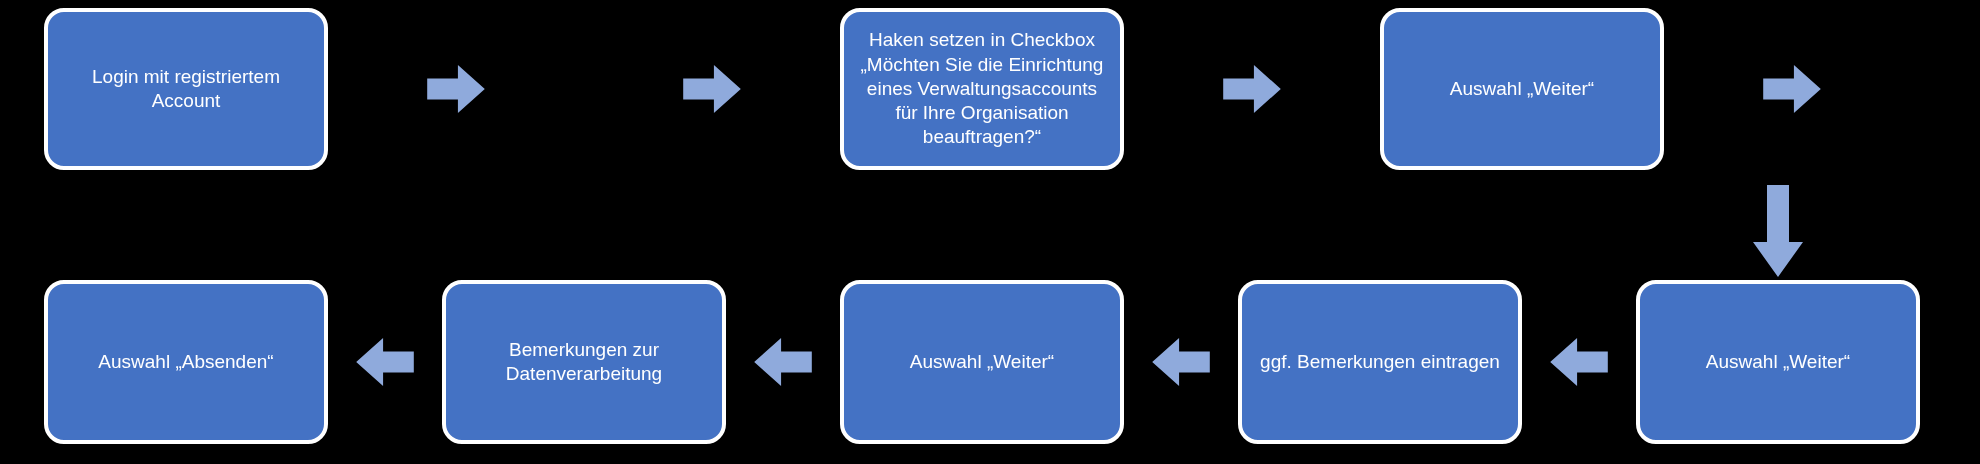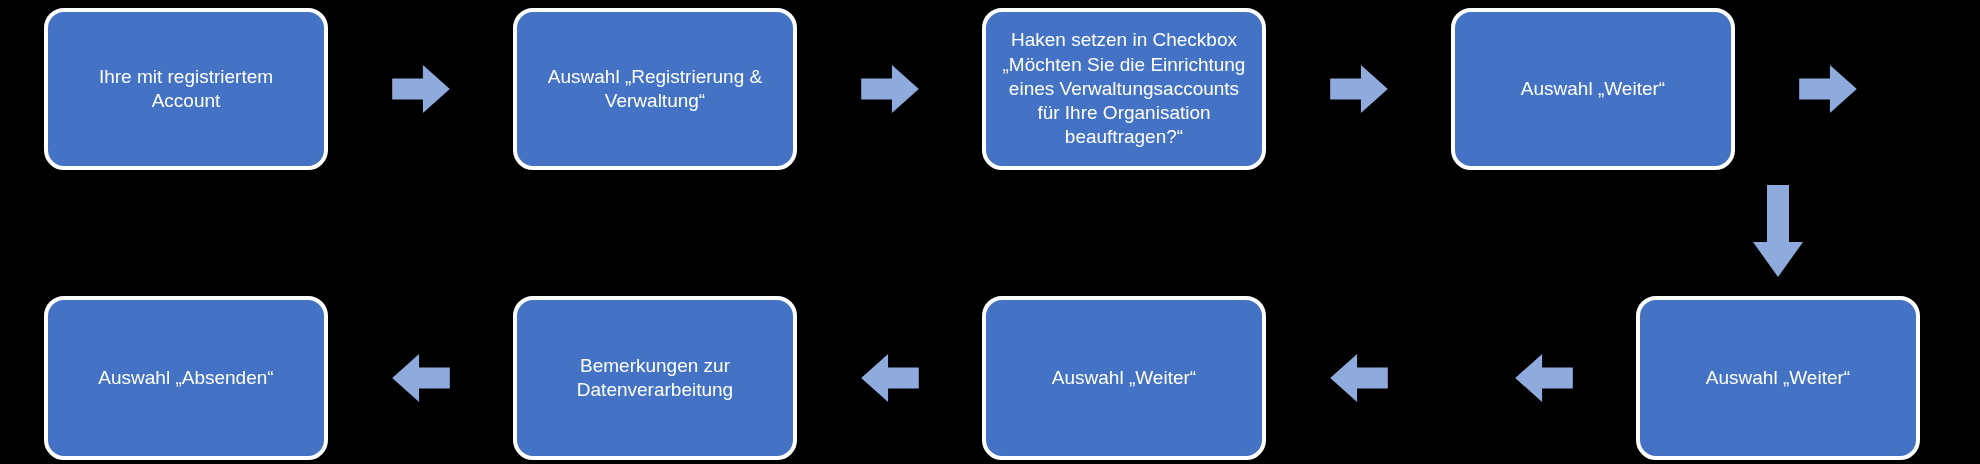--- a/index.html
+++ b/index.html
@@ -16,21 +16,21 @@
     overflow: hidden;
   }
   .row {
     position: absolute;
     left: 44px;
     right: 60px;
     display: flex;
     align-items: stretch;
   }
   .row-top    { top: 8px;   height: 162px; }
-  .row-bottom { top: 296px; height: 164px; }
+  .row-bottom { top: 280px; height: 164px; }
   .box {
     width: 284px;
     flex: 0 0 284px;
     box-sizing: border-box;
     background: #4472C4;
     border: 4px solid #FFFFFF;
     border-radius: 20px;
     color: #FFFFFF;
     display: flex;
     align-items: center;
@@ -55,27 +55,26 @@
     height: 92px;
   }
   .down-arrow svg { width: 50px; height: 92px; display: block; }
 </style>
 </head>
 <body>
 
 <div class="canvas">
 
   <div class="row row-top">
-    <div class="box">Ihre mit registriertem Account</div>
+    <div class="box">Login mit registriertem Account</div>
     <div class="gap">
       <svg viewBox="0 0 60 50" xmlns="http://www.w3.org/2000/svg">
           <polygon points="0,14 32,14 32,0 60,25 32,50 32,36 0,36" fill="#8FAADC"></polygon>
         </svg>
     </div>
-    <div class="box">Auswahl „Registrierung &amp; Verwaltung“</div>
     <div class="gap">
       <svg viewBox="0 0 60 50" xmlns="http://www.w3.org/2000/svg">
           <polygon points="0,14 32,14 32,0 60,25 32,50 32,36 0,36" fill="#8FAADC"></polygon>
         </svg>
     </div>
     <div class="box">Haken setzen in Checkbox „Möchten Sie die Einrichtung eines Verwaltungsaccounts für Ihre Organisation beauftragen?“</div>
     <div class="gap">
       <svg viewBox="0 0 60 50" xmlns="http://www.w3.org/2000/svg">
           <polygon points="0,14 32,14 32,0 60,25 32,50 32,36 0,36" fill="#8FAADC"></polygon>
         </svg>
@@ -106,20 +105,21 @@
       <svg viewBox="0 0 60 50" xmlns="http://www.w3.org/2000/svg">
           <polygon points="60,14 28,14 28,0 0,25 28,50 28,36 60,36" fill="#8FAADC"></polygon>
         </svg>
     </div>
     <div class="box">Auswahl „Weiter“</div>
     <div class="gap">
       <svg viewBox="0 0 60 50" xmlns="http://www.w3.org/2000/svg">
           <polygon points="60,14 28,14 28,0 0,25 28,50 28,36 60,36" fill="#8FAADC"></polygon>
         </svg>
     </div>
+    <div class="box">ggf. Bemerkungen eintragen</div>
     <div class="gap">
       <svg viewBox="0 0 60 50" xmlns="http://www.w3.org/2000/svg">
           <polygon points="60,14 28,14 28,0 0,25 28,50 28,36 60,36" fill="#8FAADC"></polygon>
         </svg>
     </div>
     <div class="box">Auswahl „Weiter“</div>
   </div>
 
 </div>
 

